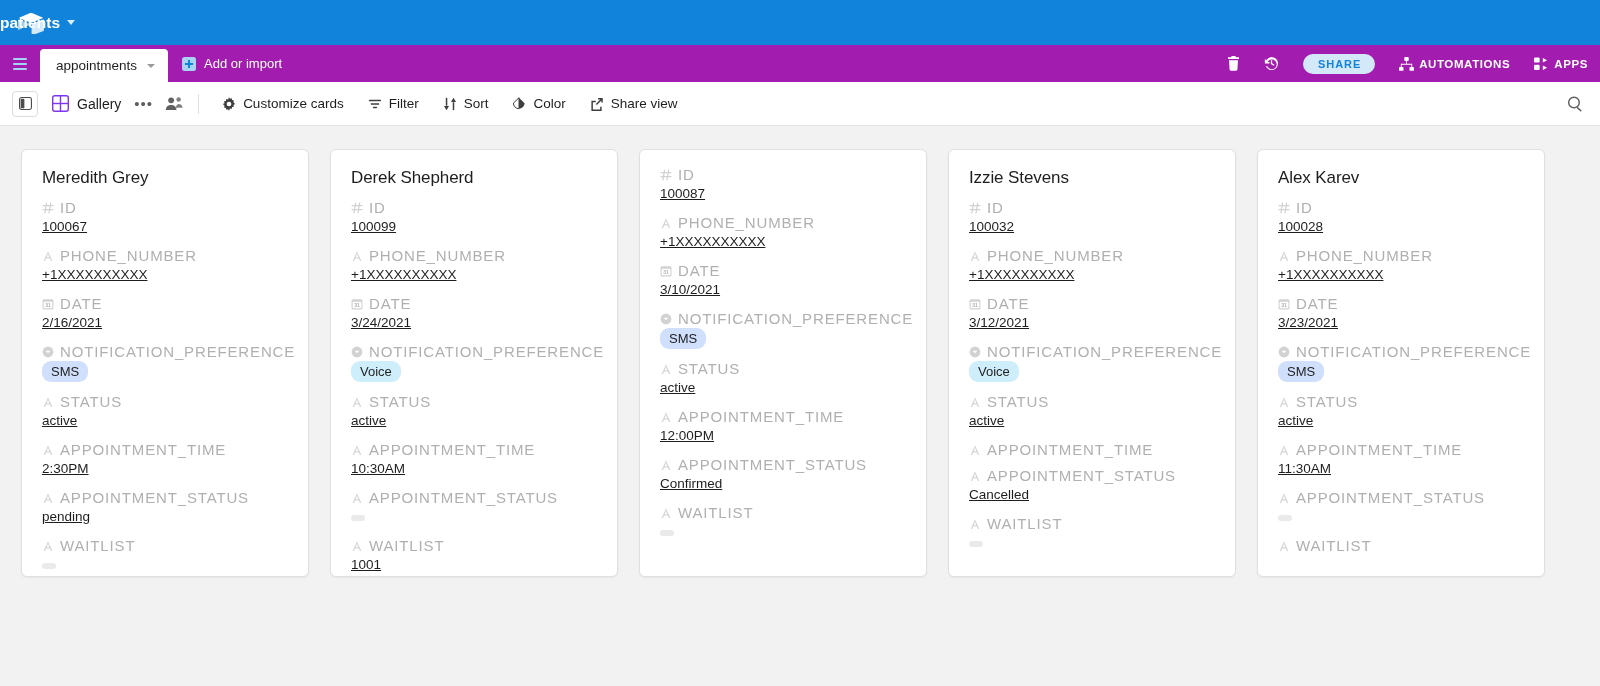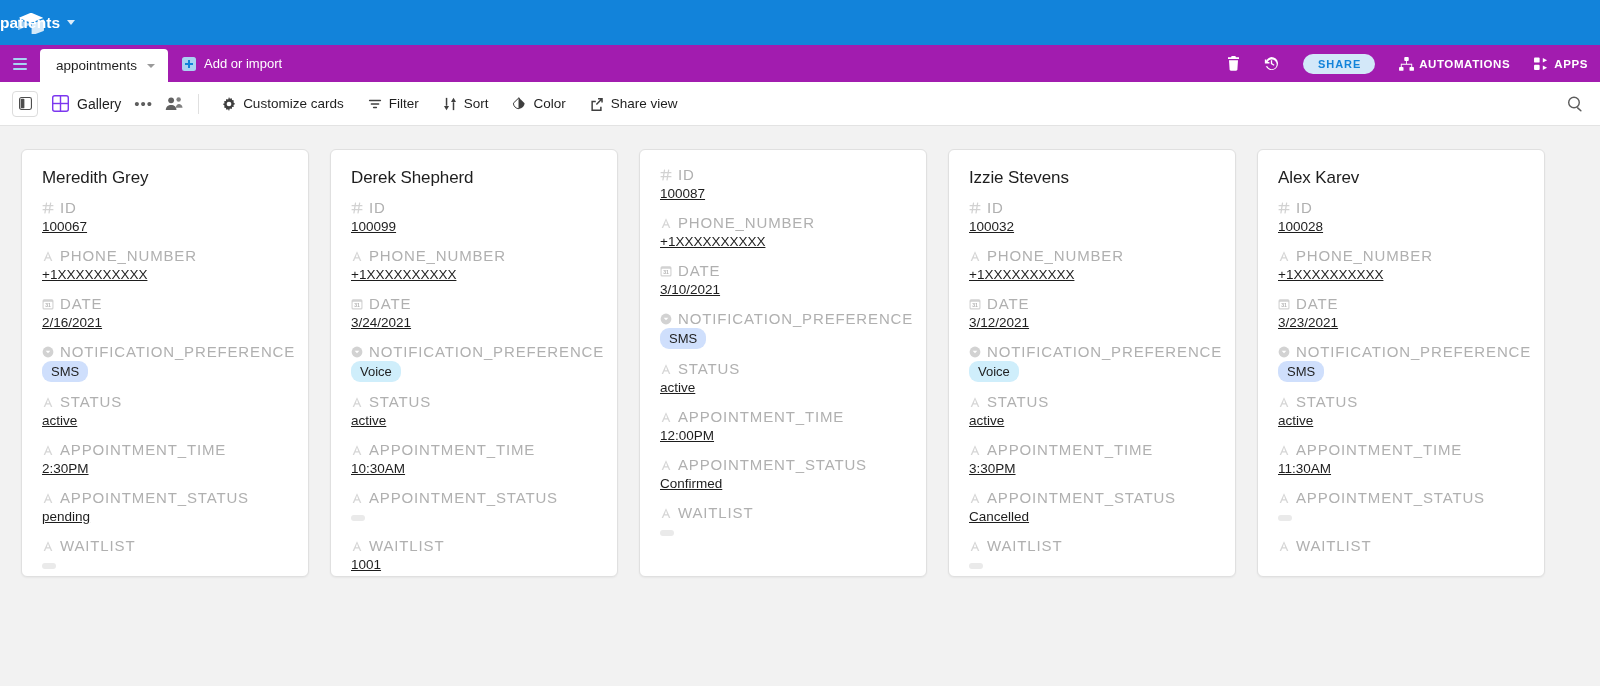--- a/index.html
+++ b/index.html
@@ -779,21 +779,20 @@
       </div>
       <div class="field">
         <div class="field-label-row">
           <span class="ficon">
             <svg width="12" height="12" viewBox="0 0 14 14" style="display:block">
               <path d="M7 1.4 12.1 12.8h-1.7L9.1 9.9H4.9l-1.3 2.9H1.9zM7 4.1 5.6 8.4h2.8z" fill="#d6d6d6"></path>
             </svg>
           </span>
           <span class="field-label">APPOINTMENT_TIME</span>
         </div>
-        <div class="field-value">3:30PM</div>
       </div>
       <div class="field">
         <div class="field-label-row">
           <span class="ficon">
             <svg width="12" height="12" viewBox="0 0 14 14" style="display:block">
               <path d="M7 1.4 12.1 12.8h-1.7L9.1 9.9H4.9l-1.3 2.9H1.9zM7 4.1 5.6 8.4h2.8z" fill="#d6d6d6"></path>
             </svg>
           </span>
           <span class="field-label">APPOINTMENT_STATUS</span>
         </div>

